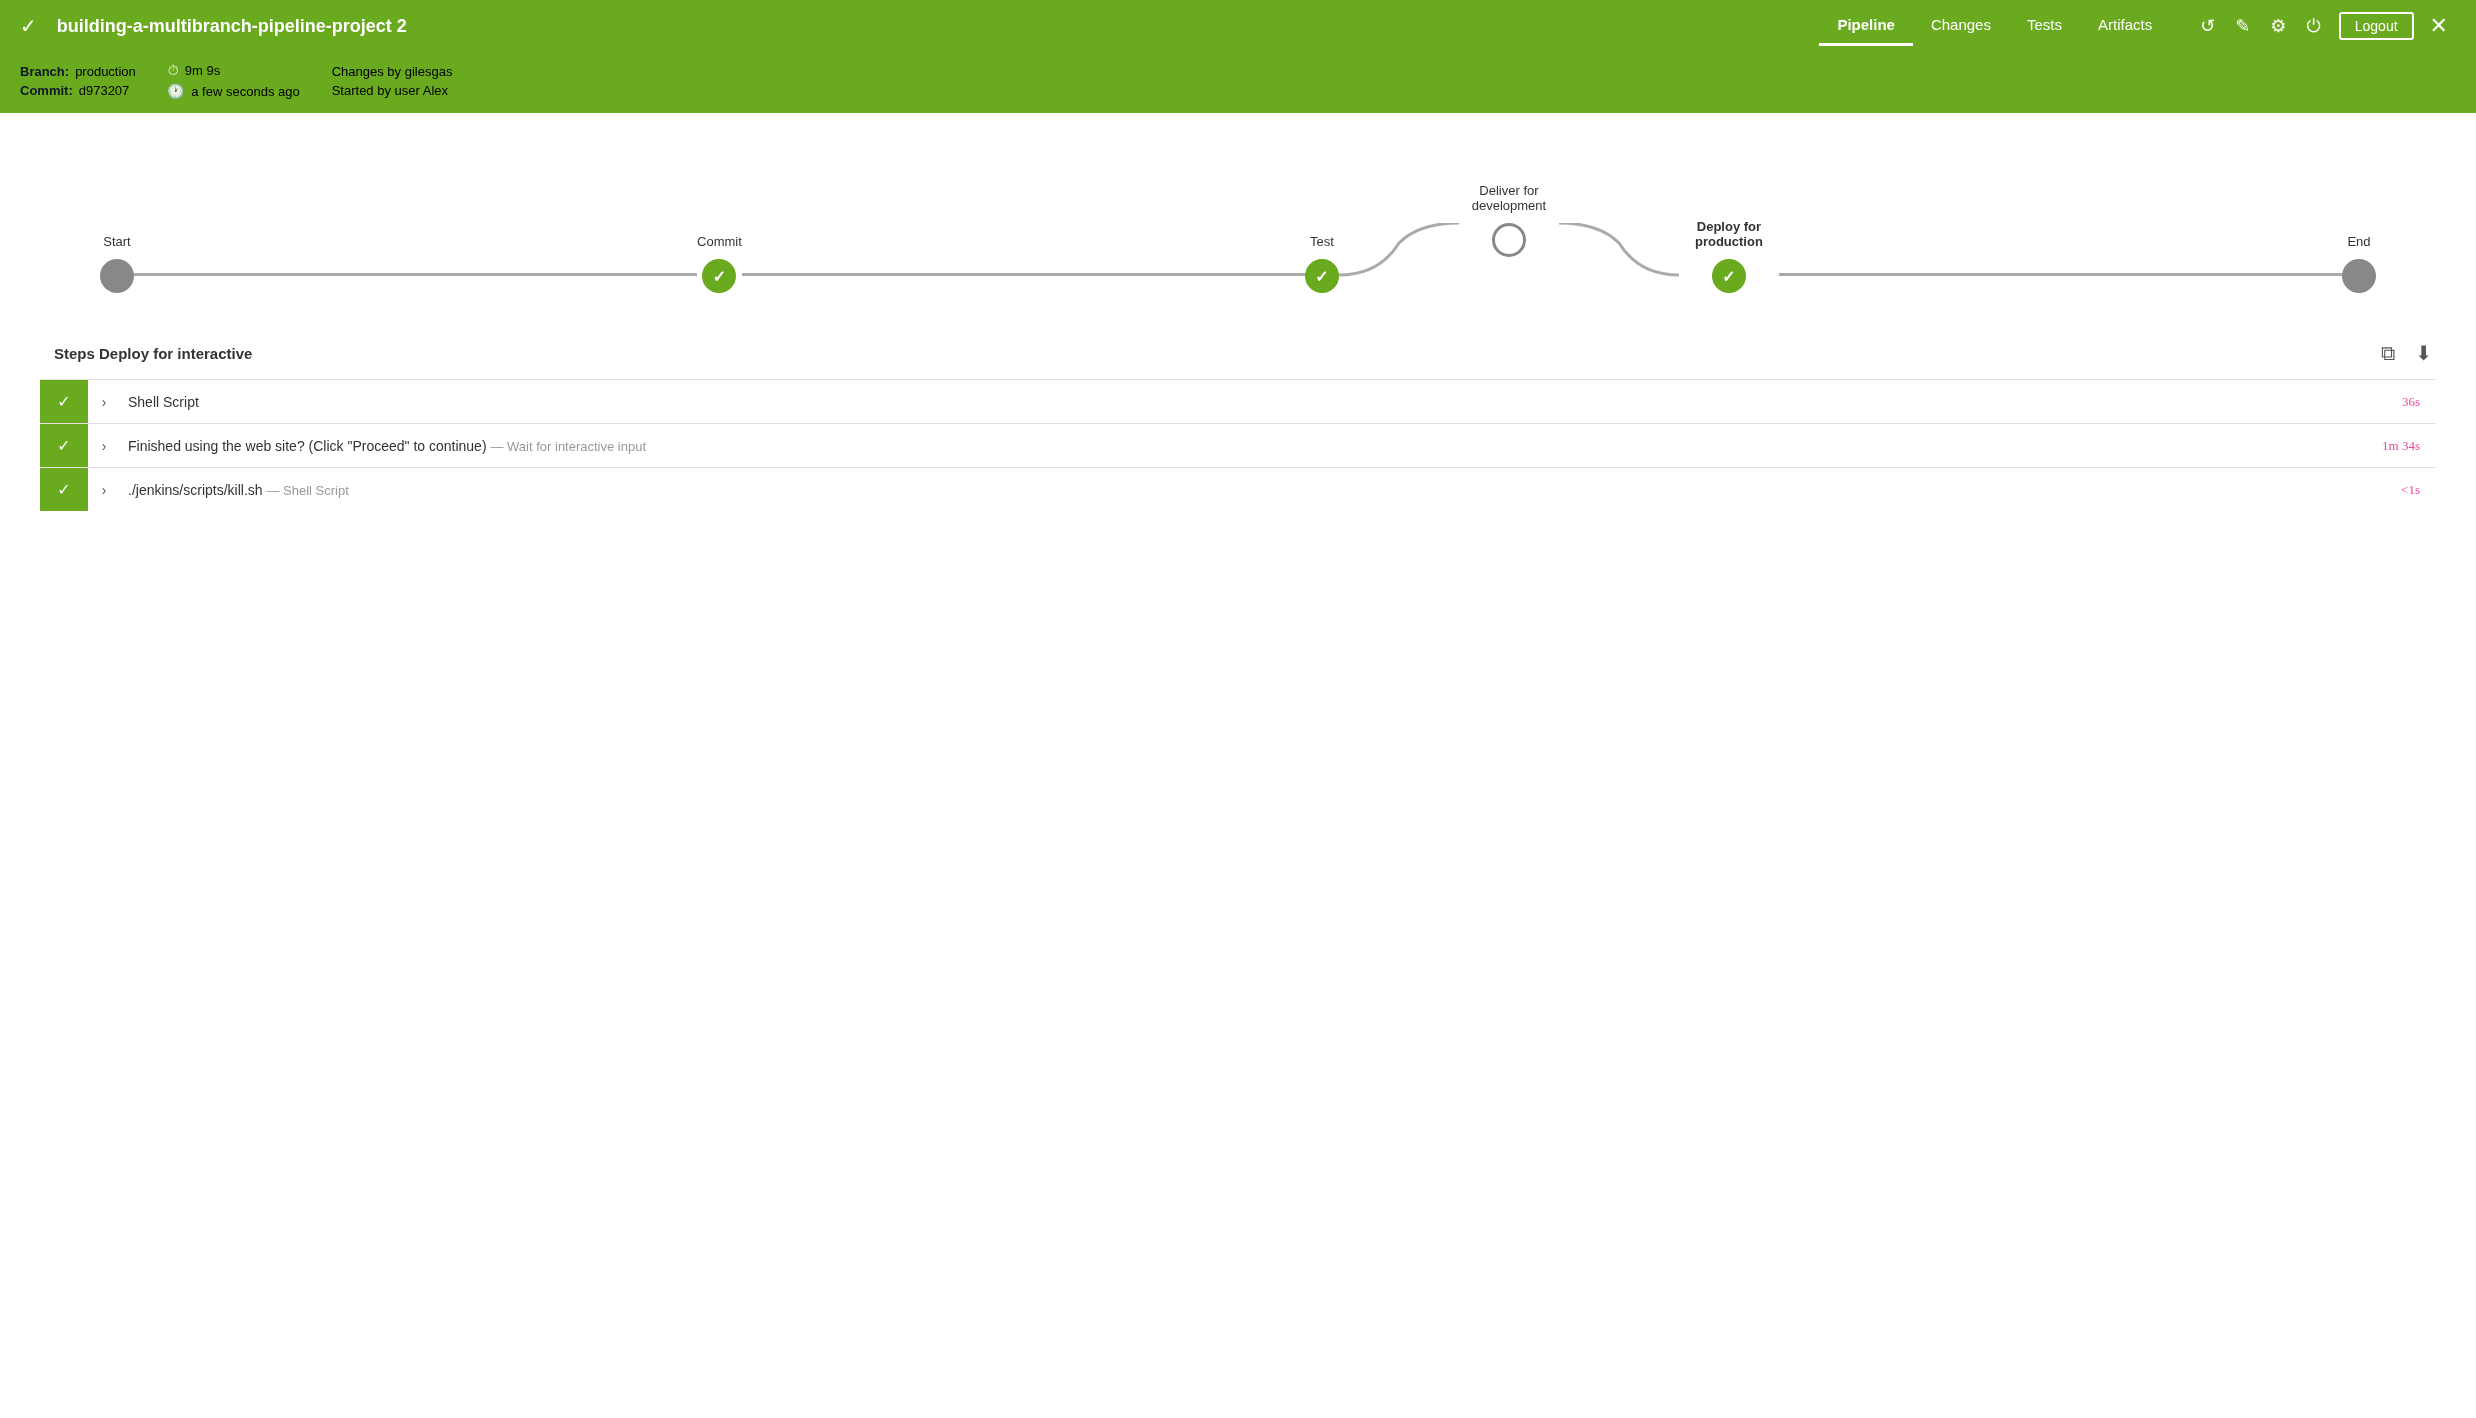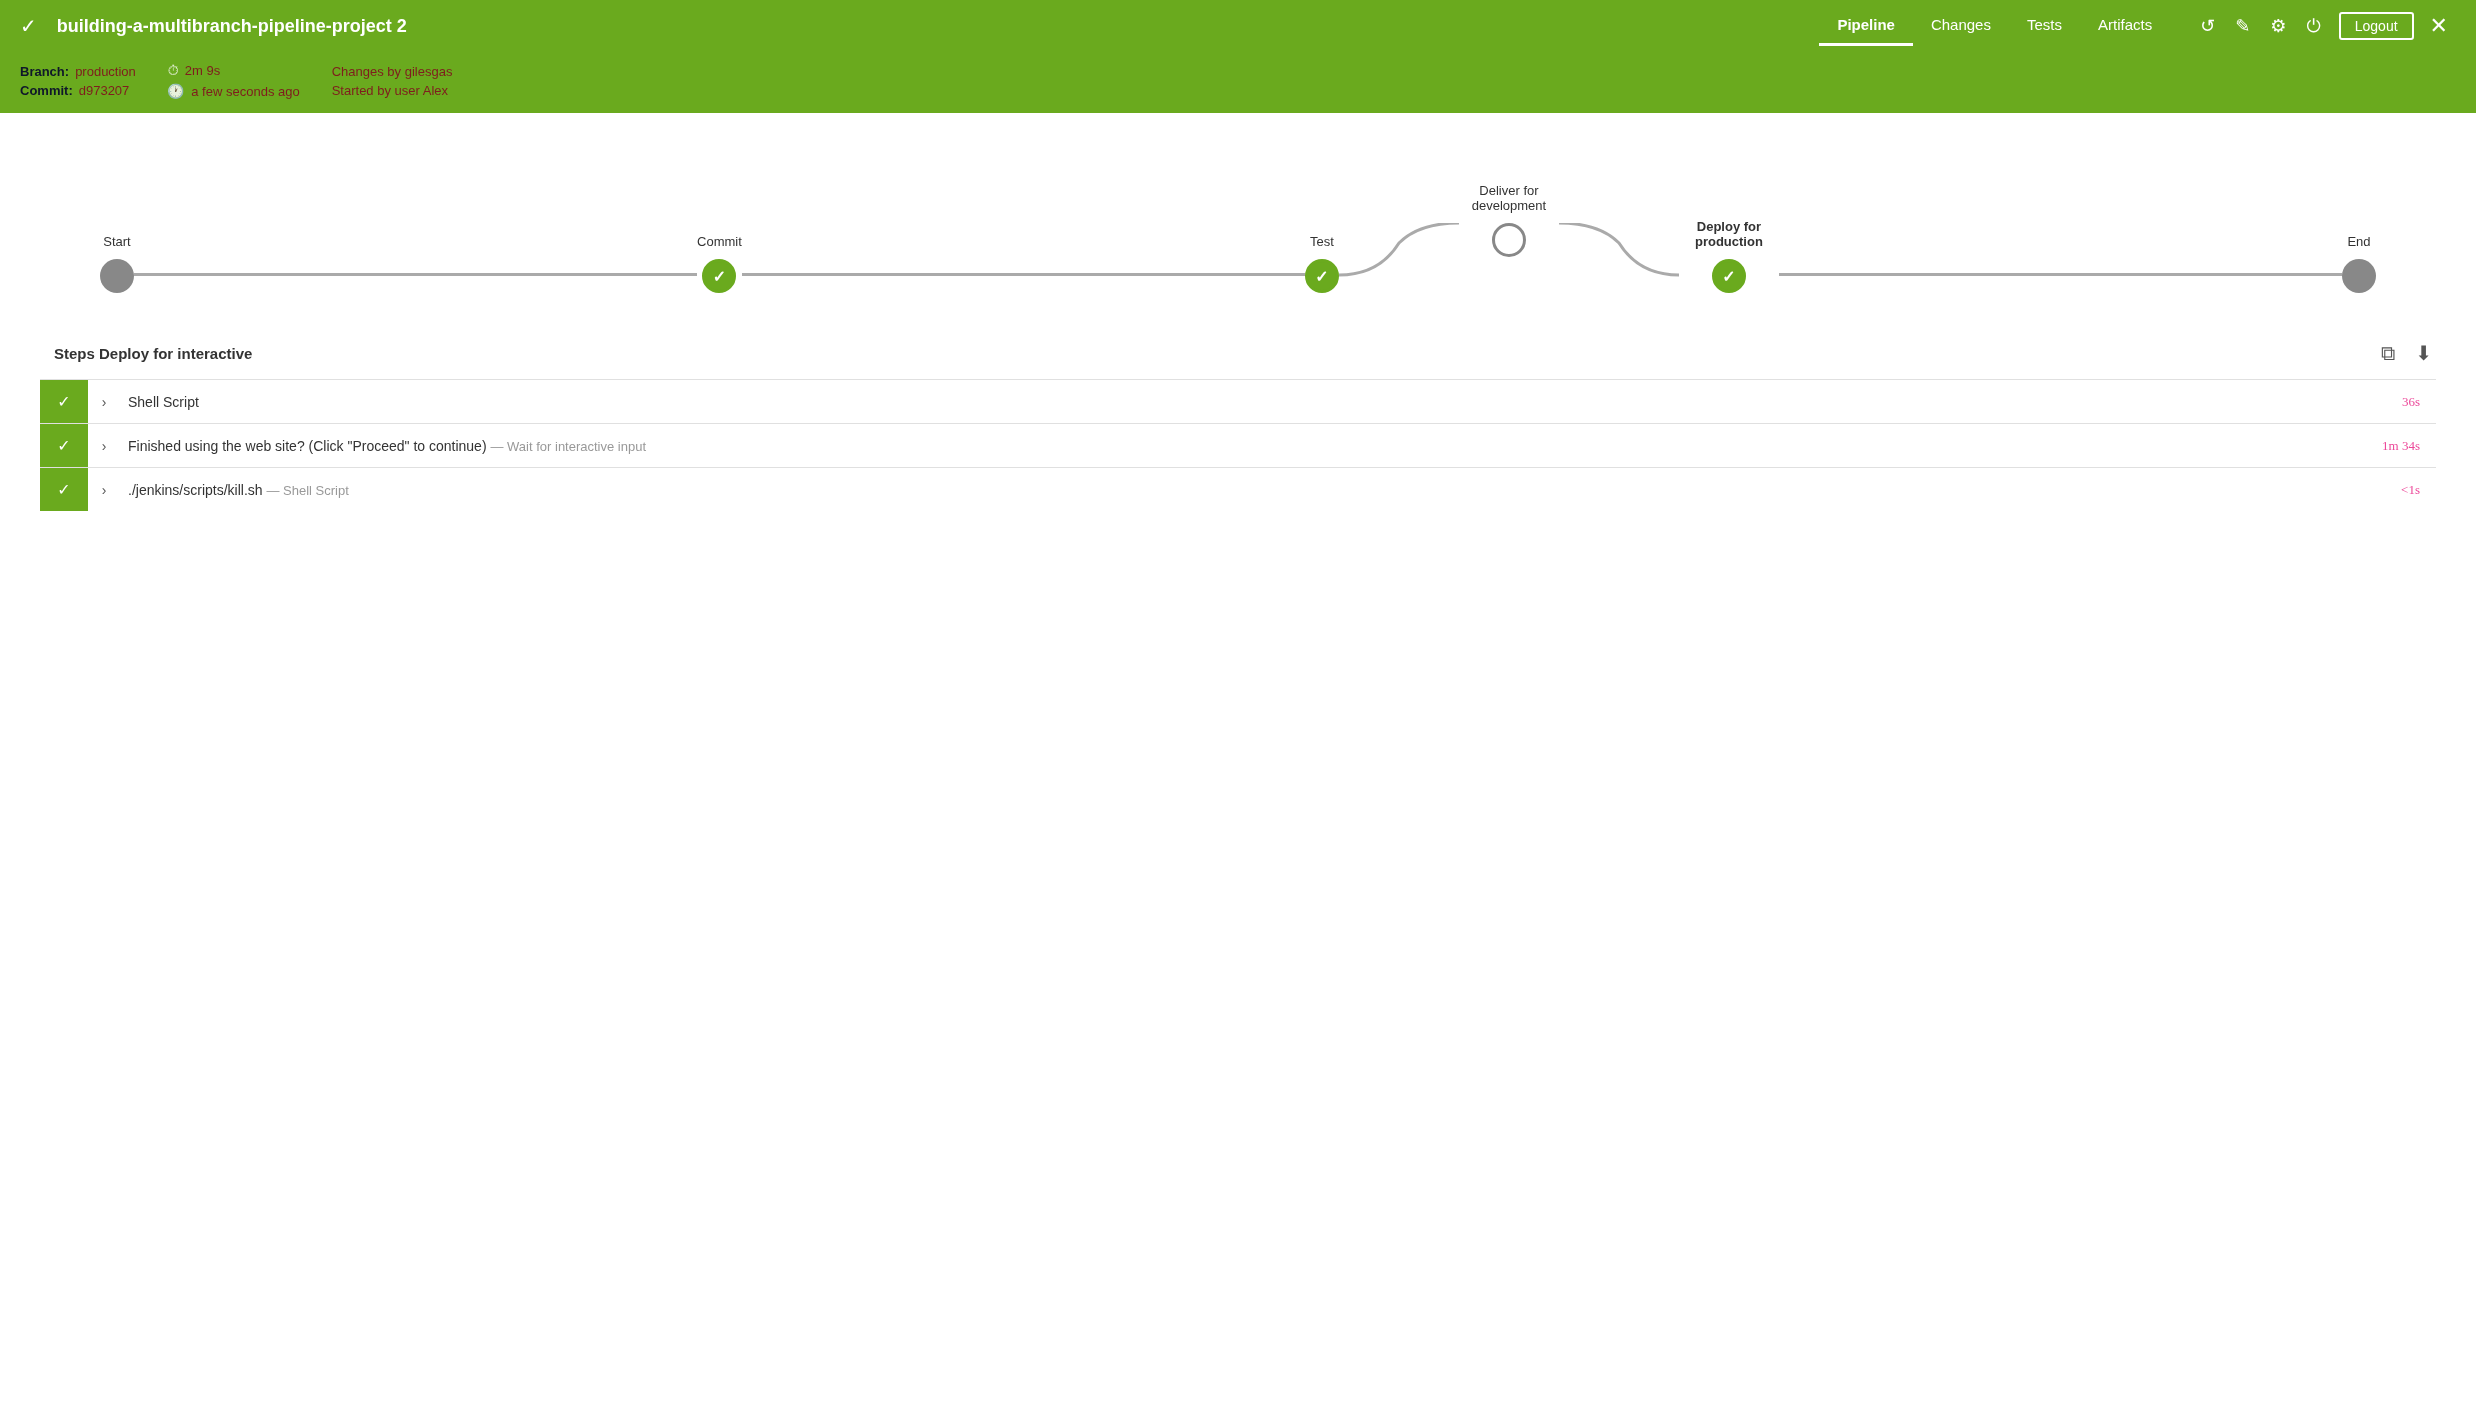--- a/index.html
+++ b/index.html
@@ -89,21 +89,21 @@
       align-items: center;
       gap: 32px;
       padding: 10px 0 14px 0;
       font-size: 13px;
     }
     .meta-label {
       font-weight: 700;
       color: #0f172a;
     }
     .meta-value {
-      color: #7f1d1d;
+      color: #000000;
     }
     .meta-col {
       display: flex;
       flex-direction: column;
       gap: 4px;
     }
     .meta-inline {
       display: flex;
       align-items: center;
       gap: 6px;
@@ -291,21 +291,21 @@
         </div>
         <div class="meta-inline">
           <span class="meta-label">Commit:</span>
           <span class="meta-value">d973207</span>
         </div>
       </div>
 
       <div class="meta-col">
         <div class="meta-inline">
           <span class="meta-icon">⏱</span>
-          <span class="meta-value">2m 9s</span>
+          <span class="meta-value">9m 9s</span>
         </div>
         <div class="meta-inline">
           <span class="meta-icon">🕐</span>
           <span class="meta-value">a few seconds ago</span>
         </div>
       </div>
 
       <div class="meta-col">
         <div class="meta-inline">
           <span class="meta-value">Changes by gilesgas</span>

